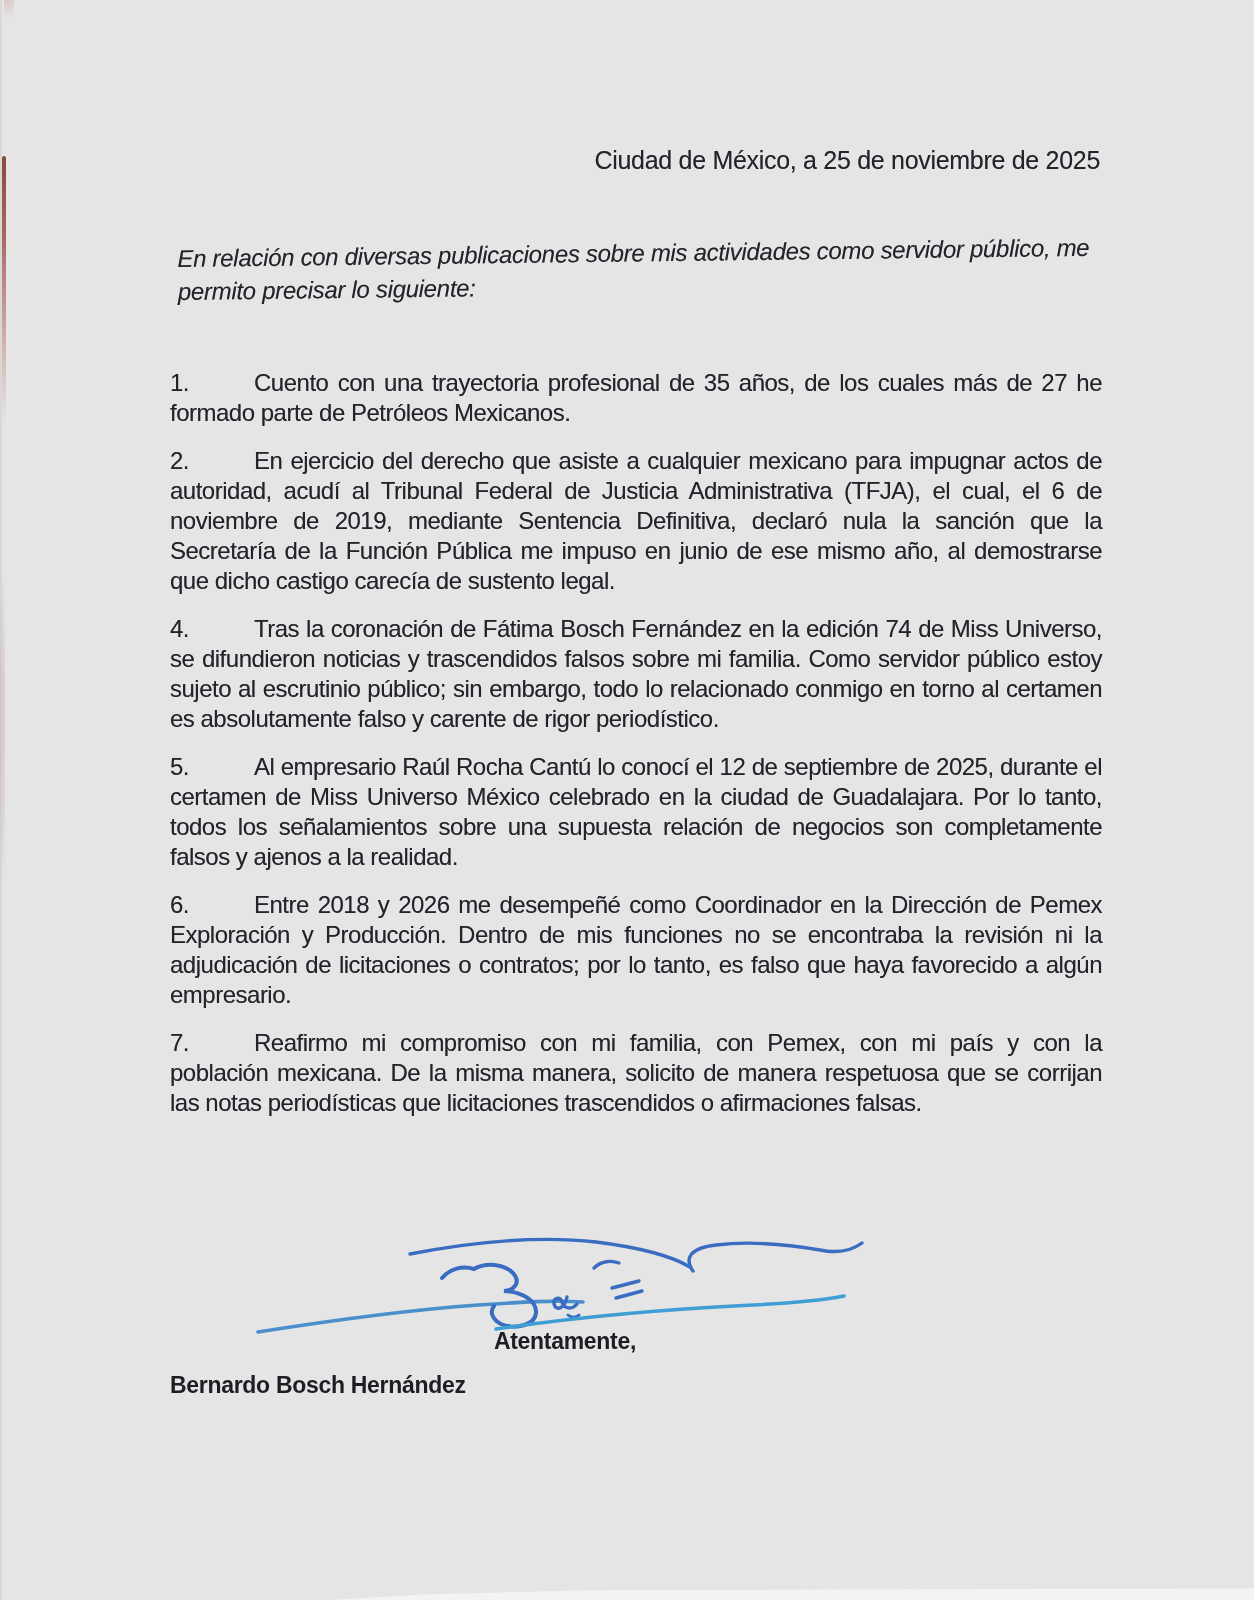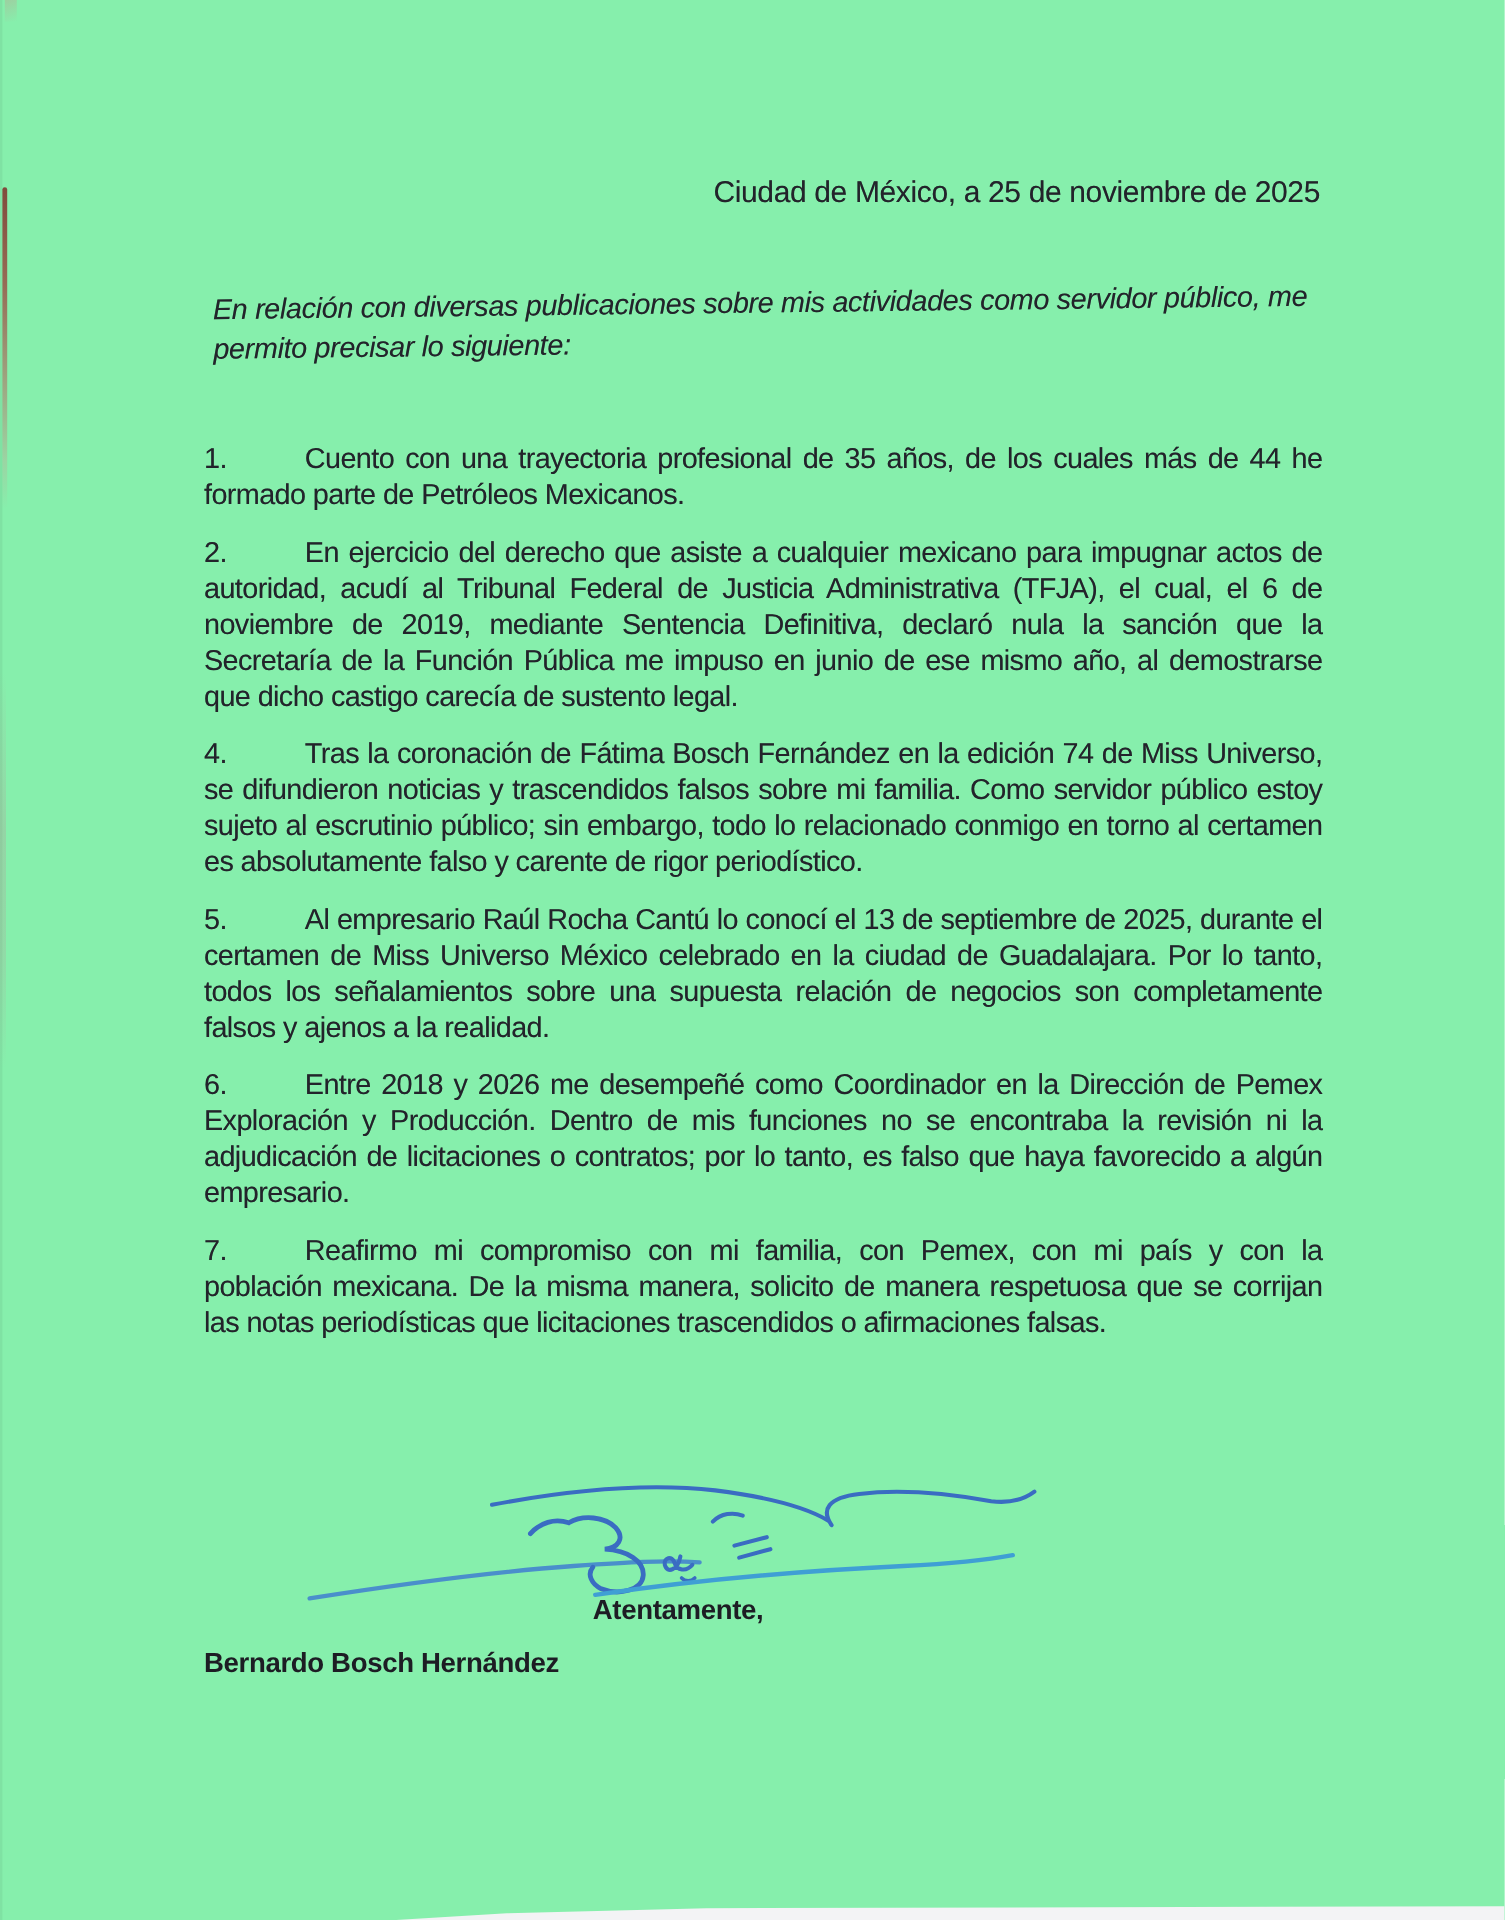--- a/index.html
+++ b/index.html
@@ -4,21 +4,21 @@
 <style>
   html, body {
     margin: 0;
     padding: 0;
     background: #ffffff;
   }
   .page {
     position: relative;
     width: 1254px;
     height: 1600px;
-    background: #86efac;
+    background: #e5e5e5;
     overflow: hidden;
     font-family: "Liberation Sans", "DejaVu Sans", sans-serif;
     color: #23232b;
     text-decoration: underline;
   }
   
   .edge-shade {
     position: absolute;
     left: 0; top: 0; bottom: 0;
     width: 2px;
@@ -133,24 +133,24 @@
   <div class="artifact-red-line"></div>
   <div class="artifact-pink-smudge"></div>
   <div class="artifact-top-corner"></div>
   <div class="artifact-bottom-shadow"></div>
 
   <div class="date-line">Ciudad de México, a 25 de noviembre de 2025</div>
 
   <div class="intro">En relación con diversas publicaciones sobre mis actividades como servidor público, me permito precisar lo siguiente:</div>
 
   <div class="paragraphs">
-    <p class="para"><span class="num">1.</span><span>Cuento con una trayectoria profesional de 35 años, de los cuales más de 44 he formado parte de Petróleos Mexicanos.</span></p>
+    <p class="para"><span class="num">1.</span><span>Cuento con una trayectoria profesional de 35 años, de los cuales más de 27 he formado parte de Petróleos Mexicanos.</span></p>
     <p class="para"><span class="num">2.</span><span>En ejercicio del derecho que asiste a cualquier mexicano para impugnar actos de autoridad, acudí al Tribunal Federal de Justicia Administrativa (TFJA), el cual, el 6 de noviembre de 2019, mediante Sentencia Definitiva, declaró nula la sanción que la Secretaría de la Función Pública me impuso en junio de ese mismo año, al demostrarse que dicho castigo carecía de sustento legal.</span></p>
     <p class="para"><span class="num">4.</span><span>Tras la coronación de Fátima Bosch Fernández en la edición 74 de Miss Universo, se difundieron noticias y trascendidos falsos sobre mi familia. Como servidor público estoy sujeto al escrutinio público; sin embargo, todo lo relacionado conmigo en torno al certamen es absolutamente falso y carente de rigor periodístico.</span></p>
-    <p class="para"><span class="num">5.</span><span>Al empresario Raúl Rocha Cantú lo conocí el 13 de septiembre de 2025, durante el certamen de Miss Universo México celebrado en la ciudad de Guadalajara. Por lo tanto, todos los señalamientos sobre una supuesta relación de negocios son completamente falsos y ajenos a la realidad.</span></p>
+    <p class="para"><span class="num">5.</span><span>Al empresario Raúl Rocha Cantú lo conocí el 12 de septiembre de 2025, durante el certamen de Miss Universo México celebrado en la ciudad de Guadalajara. Por lo tanto, todos los señalamientos sobre una supuesta relación de negocios son completamente falsos y ajenos a la realidad.</span></p>
     <p class="para"><span class="num">6.</span><span>Entre 2018 y 2026 me desempeñé como Coordinador en la Dirección de Pemex Exploración y Producción. Dentro de mis funciones no se encontraba la revisión ni la adjudicación de licitaciones o contratos; por lo tanto, es falso que haya favorecido a algún empresario.</span></p>
     <p class="para"><span class="num">7.</span><span>Reafirmo mi compromiso con mi familia, con Pemex, con mi país y con la población mexicana. De la misma manera, solicito de manera respetuosa que se corrijan las notas periodísticas que licitaciones trascendidos o afirmaciones falsas.</span></p>
   </div>
 
   <svg class="signature-svg" viewBox="0 0 632 102" aria-hidden="true">
 
     <path d="M 20,96 C 90,85 170,74 240,69 C 285,66 315,64 345,66" fill="none" stroke="#4a8fcb" stroke-width="3.6" stroke-linecap="round"></path>
 
     <path d="M 172,18 C 240,5 305,0 358,6 C 398,11 430,18 452,31" fill="none" stroke="#3a6cc2" stroke-width="3.4" stroke-linecap="round"></path>
 

